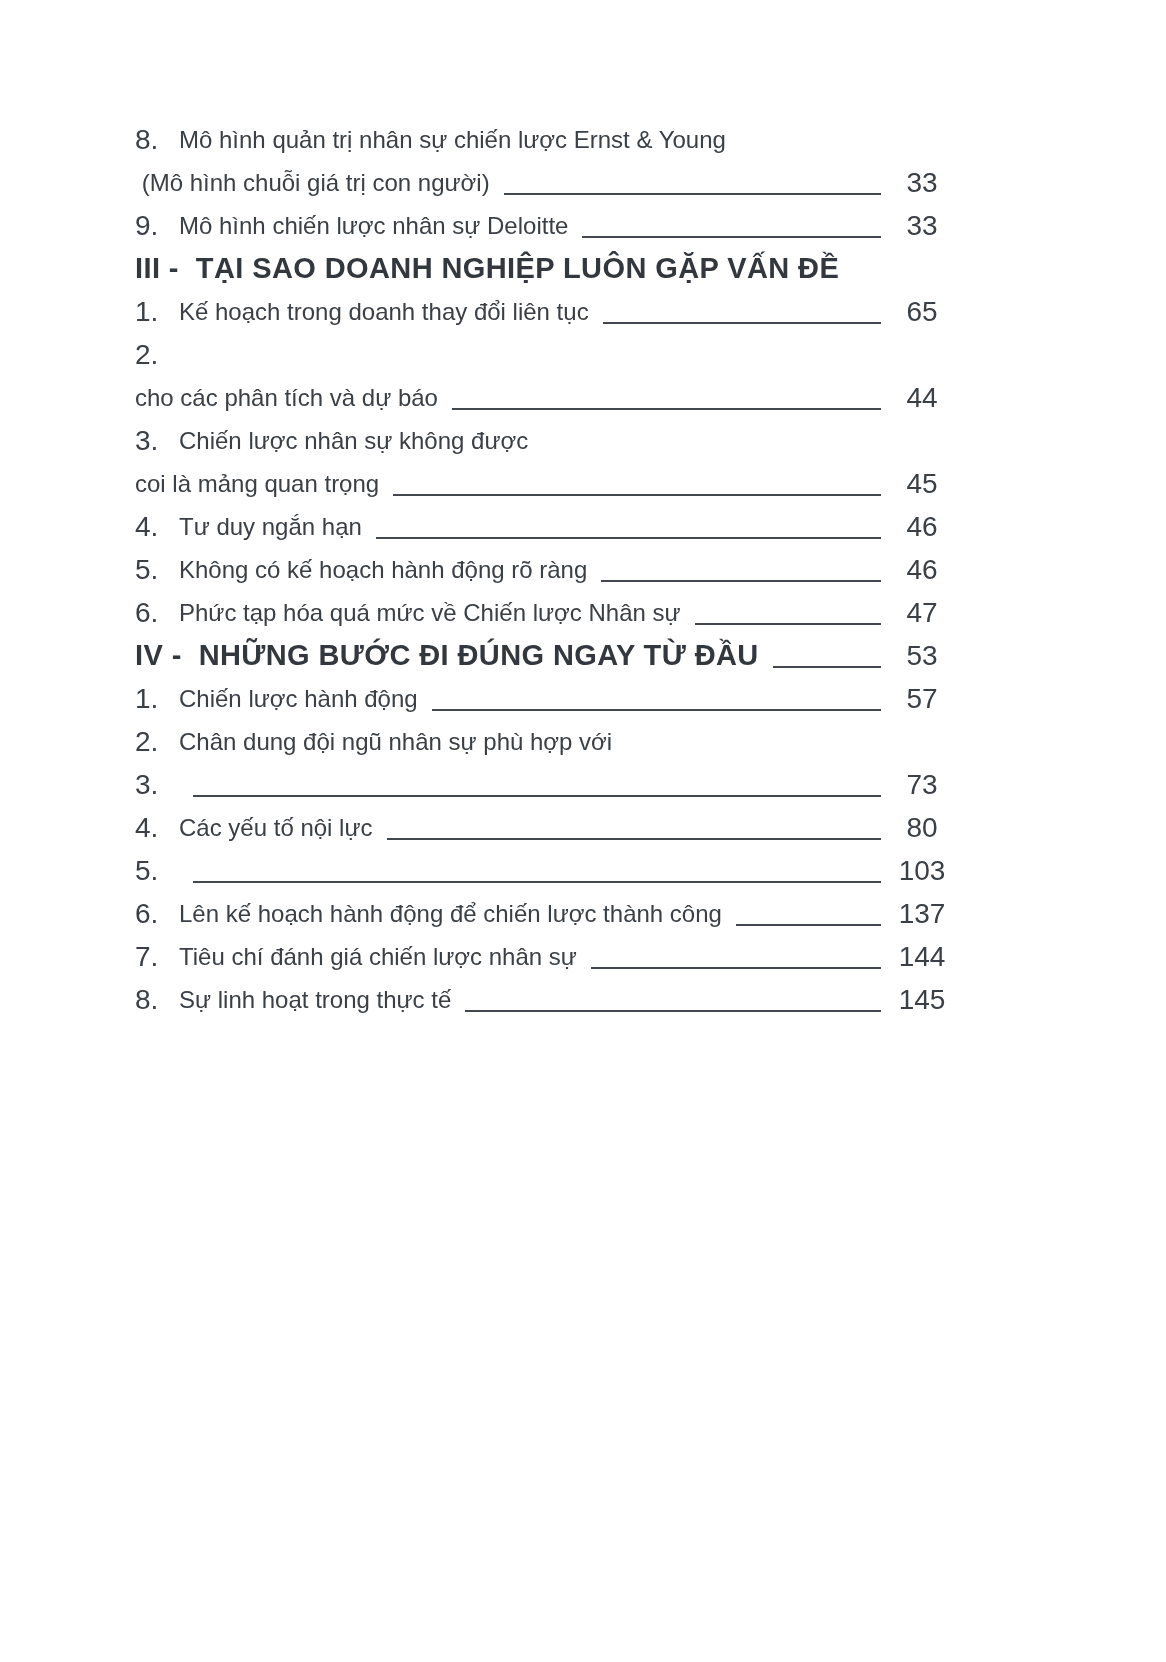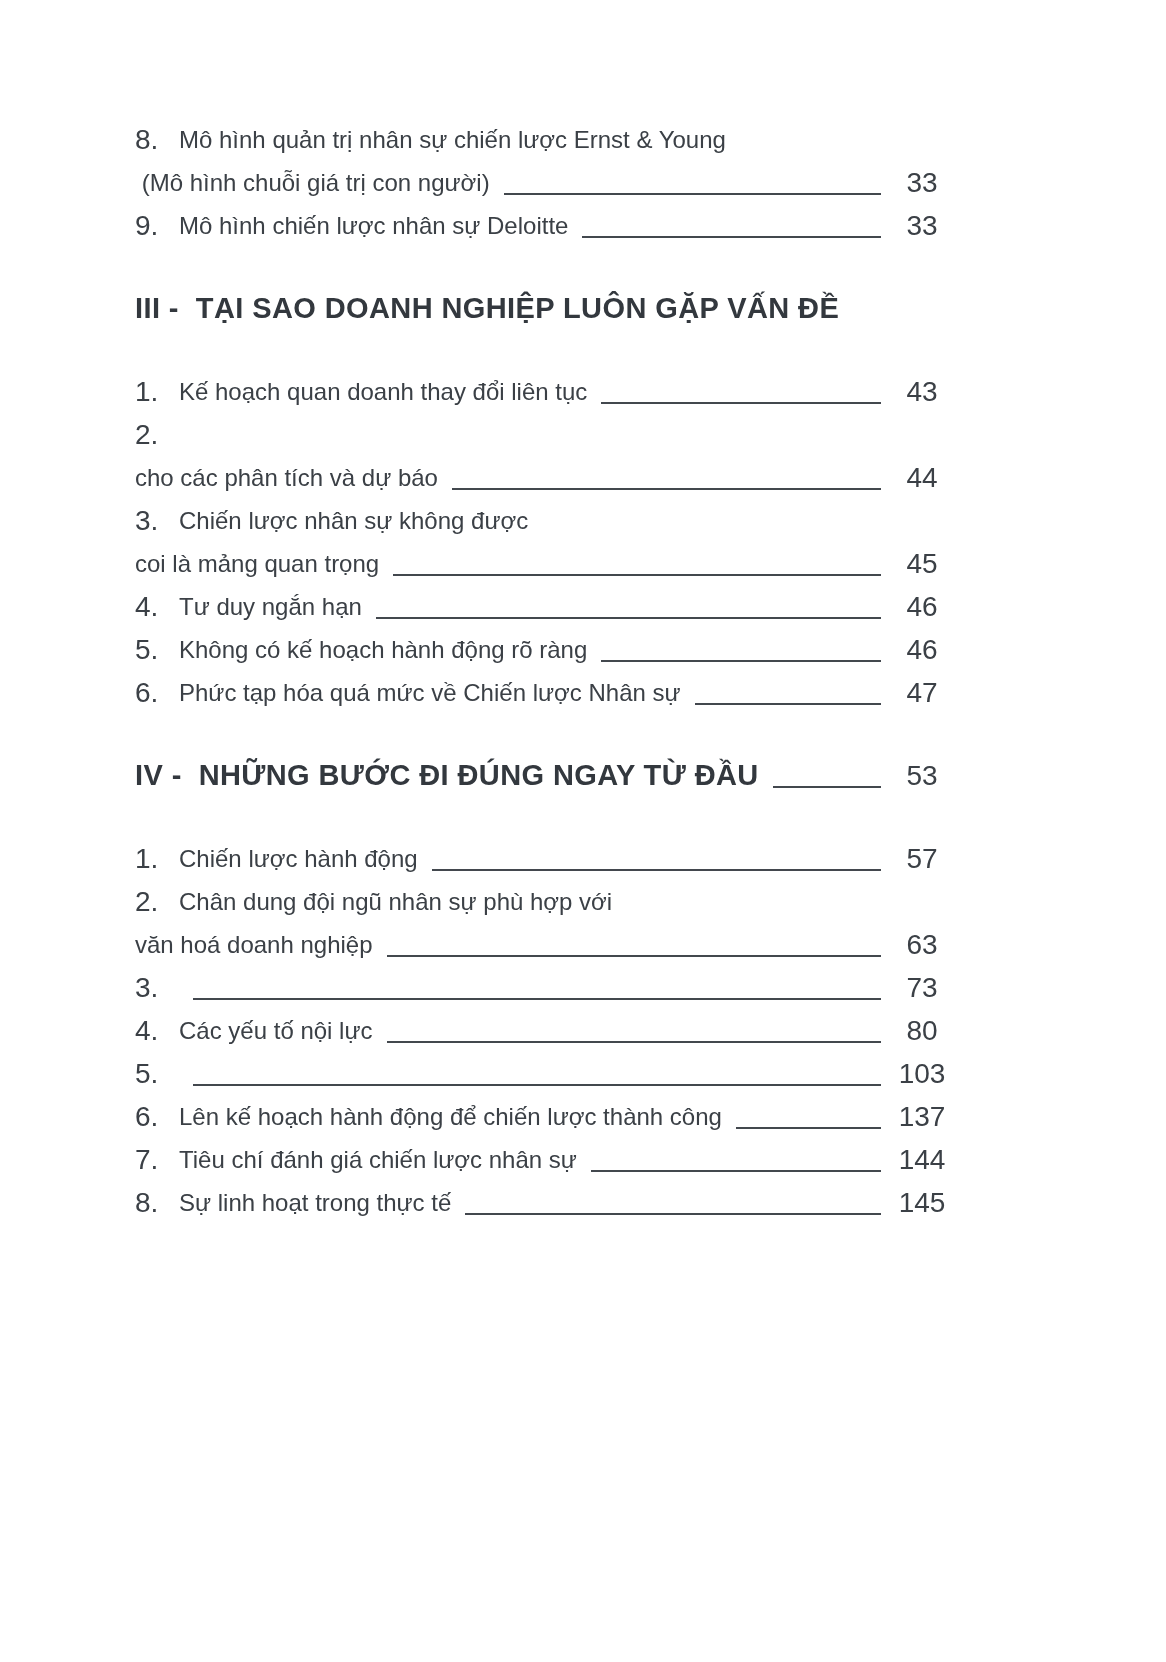--- a/index.html
+++ b/index.html
@@ -46,21 +46,21 @@
     text-align: center;
     font-size: 28px;
     line-height: 43px;
   }
   .heading .toc-text, .heading .num {
     font-weight: 700;
     font-size: 29px;
     letter-spacing: 0.4px;
     color: #33383e;
   }
-  .gap { margin-top: 40px; }
+  .gap { }
 </style>
 </head>
 <body>
 
 <div class="page-canvas">
 
   <div class="toc-row no-page">
     <span class="num">8.</span>
     <span class="toc-text">Mô hình quản trị nhân sự chiến lược Ernst &amp; Young</span>
 
@@ -82,23 +82,23 @@
 
   <div class="toc-row heading gap no-page">
 
     <span class="toc-text">III -  TẠI SAO DOANH NGHIỆP LUÔN GẶP VẤN ĐỀ</span>
 
   </div>
 
 
   <div class="toc-row gap">
     <span class="num">1.</span>
-    <span class="toc-text">Kế hoạch quan doanh thay đổi liên tục</span>
-    <span class="leader"></span>
-    <span class="page-num">43</span>
+    <span class="toc-text">Kế hoạch trong doanh thay đổi liên tục</span>
+    <span class="leader"></span>
+    <span class="page-num">65</span>
   </div>
 
   <div class="toc-row no-page">
     <span class="num">2.</span>
 
   </div>
 
   <div class="toc-row">
 
     <span class="toc-text">cho các phân tích và dự báo</span>
@@ -153,26 +153,20 @@
     <span class="leader"></span>
     <span class="page-num">57</span>
   </div>
 
   <div class="toc-row no-page">
     <span class="num">2.</span>
     <span class="toc-text">Chân dung đội ngũ nhân sự phù hợp với</span>
 
   </div>
 
-  <div class="toc-row">
-
-    <span class="toc-text">văn hoá doanh nghiệp</span>
-    <span class="leader"></span>
-    <span class="page-num">63</span>
-  </div>
 
   <div class="toc-row">
     <span class="num">3.</span>
     <span class="leader"></span>
     <span class="page-num">73</span>
   </div>
 
   <div class="toc-row">
     <span class="num">4.</span>
     <span class="toc-text">Các yếu tố nội lực</span>

